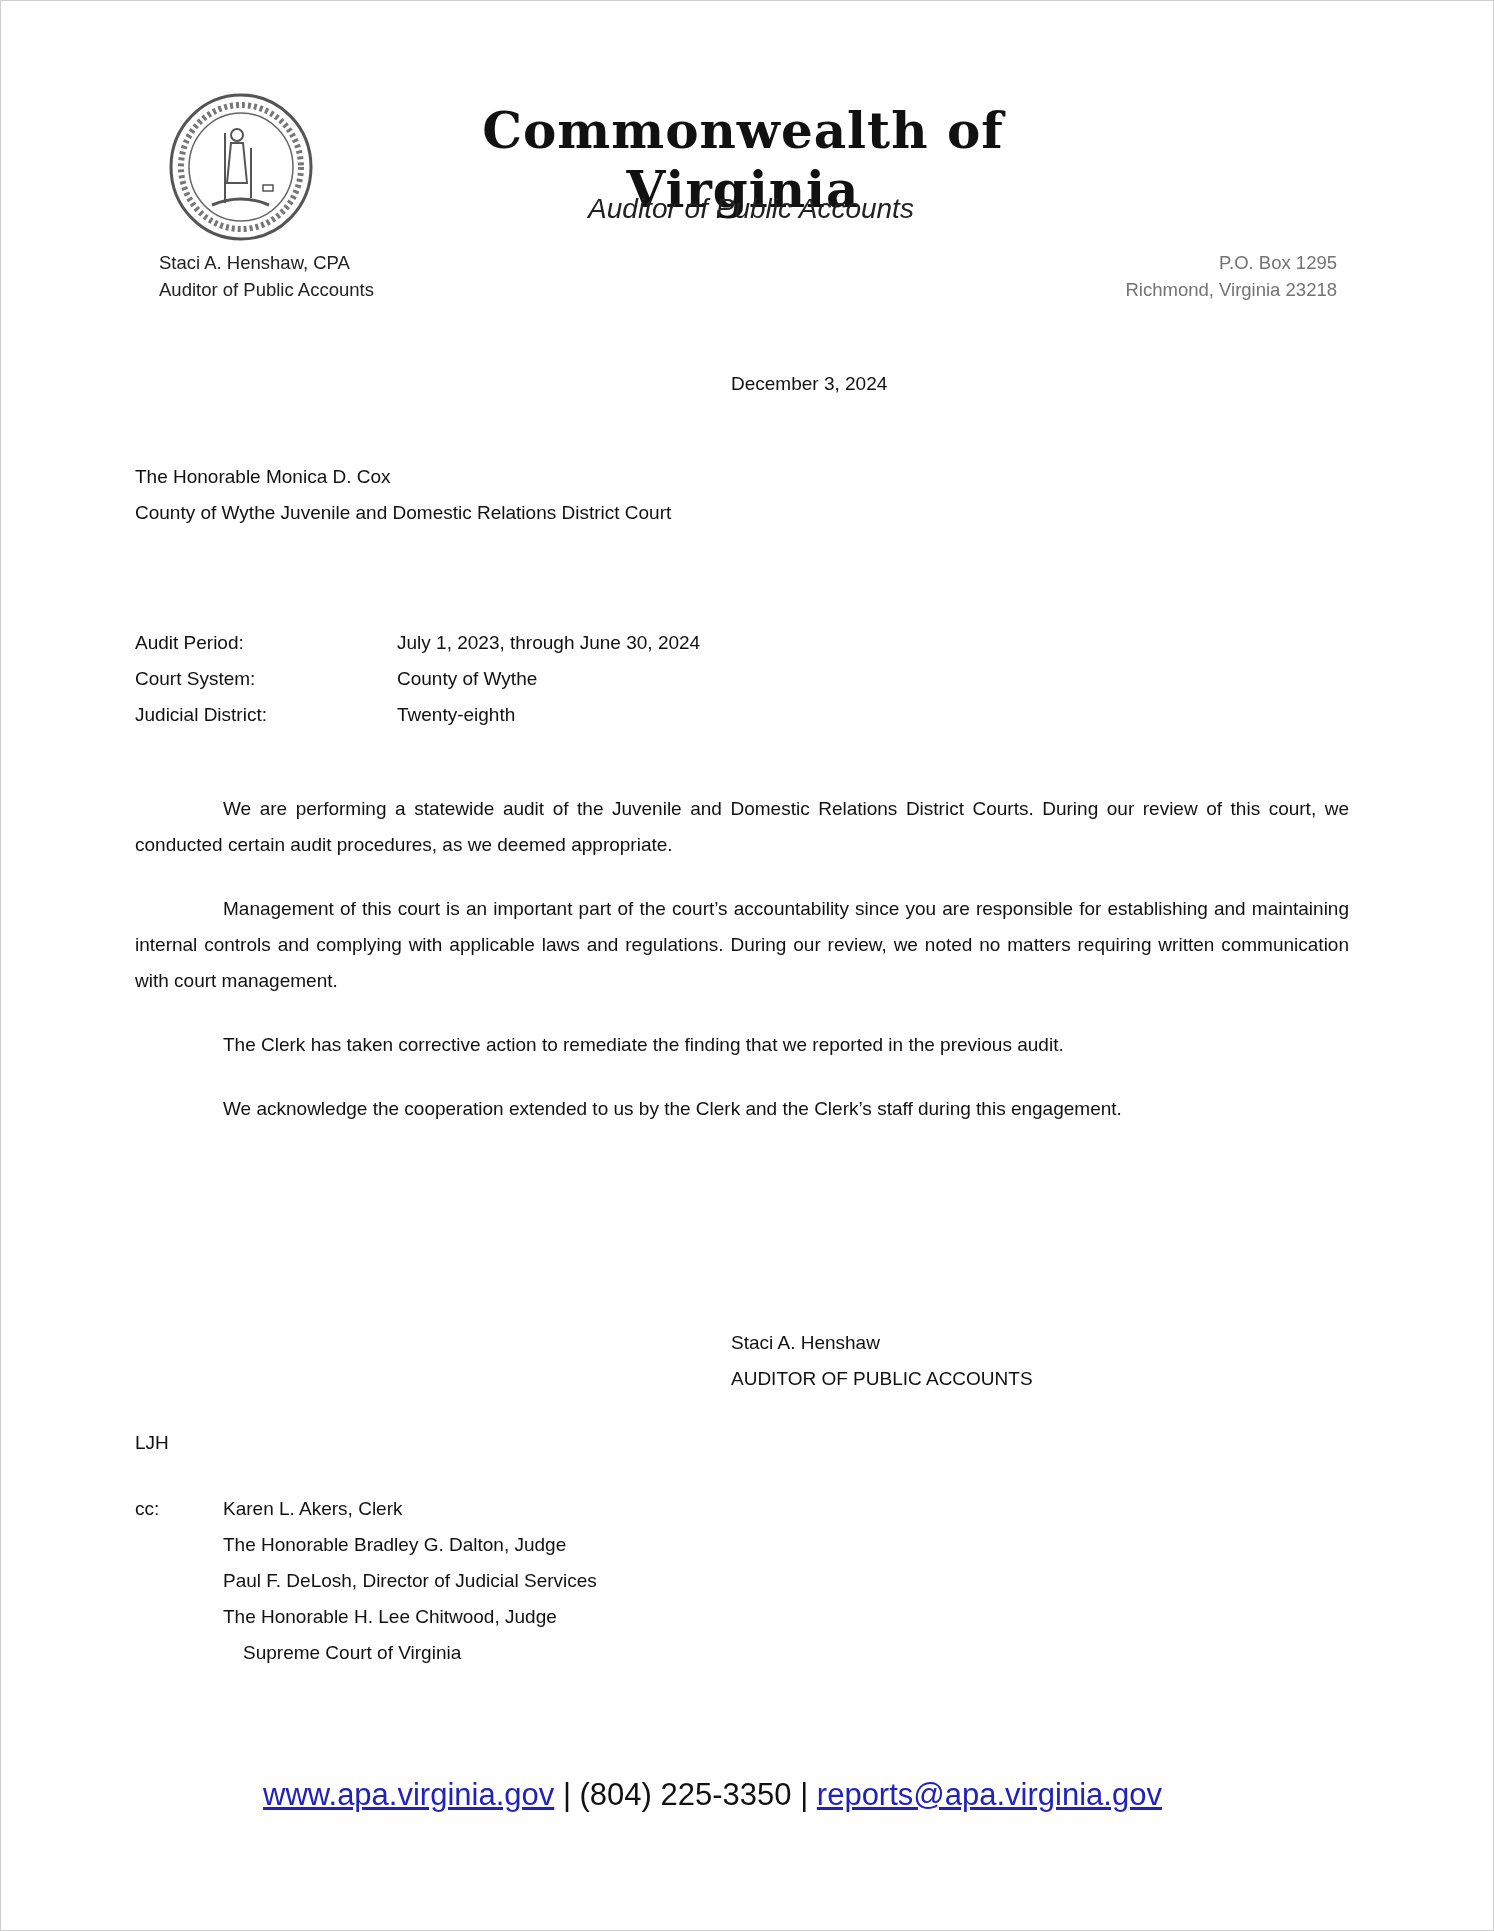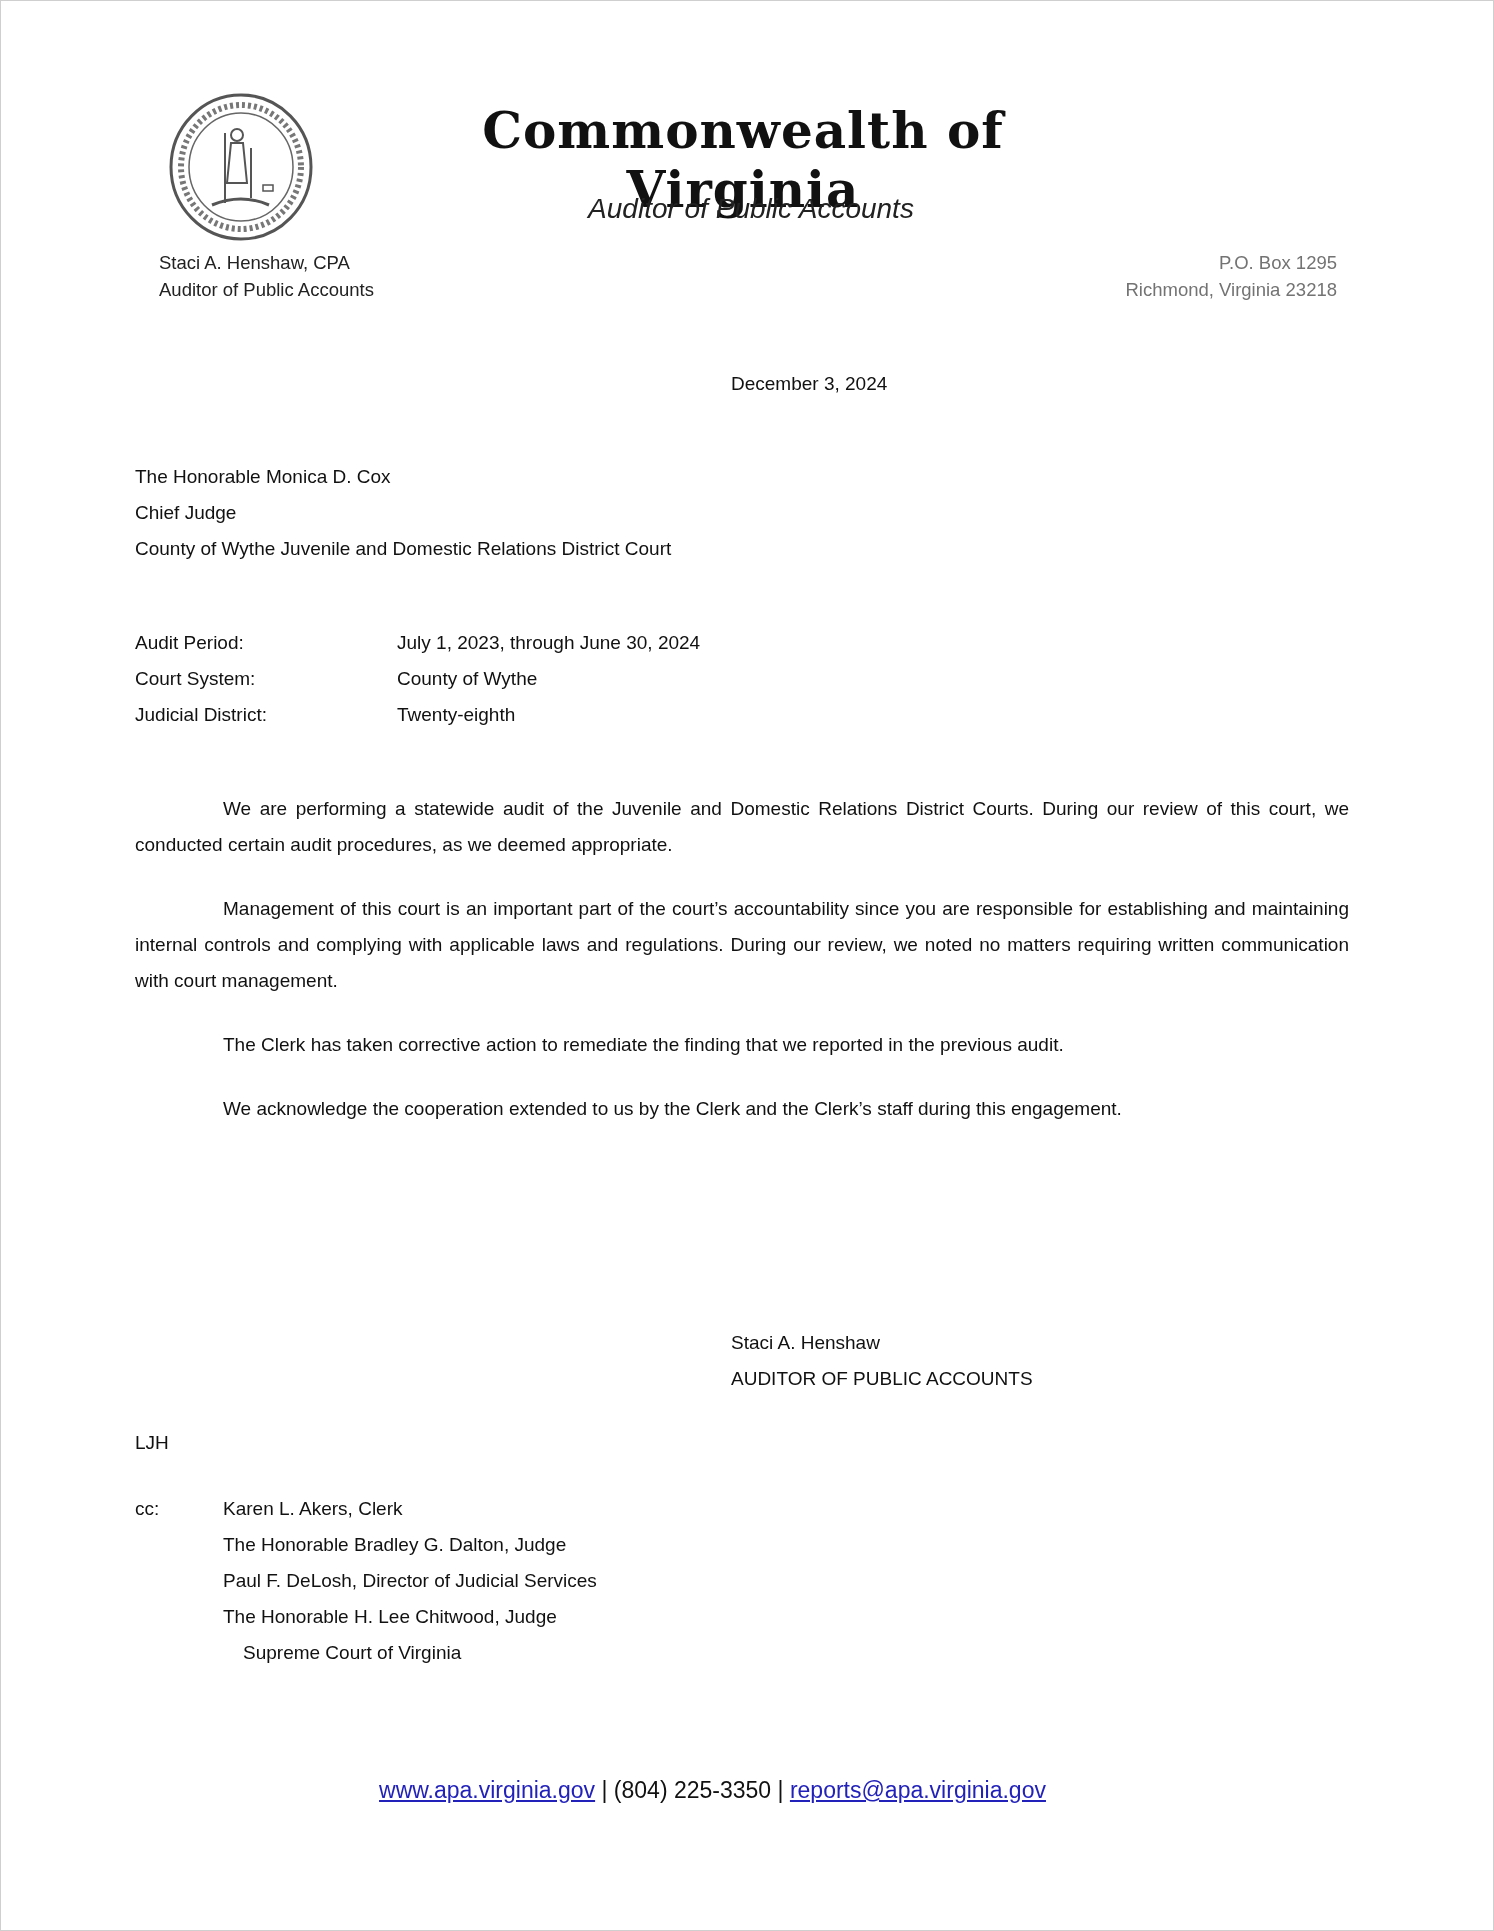--- a/index.html
+++ b/index.html
@@ -16,21 +16,21 @@
   .audit { position:absolute; left:134px; top:624px; }
   .audit .row { display:flex; }
   .audit .lbl { width:262px; }
   .paras { position:absolute; left:134px; top:790px; width:1226px; }
   .paras p { margin:0 12px 28px 0; text-align:justify; text-indent:88px; }
   .sig { position:absolute; left:730px; top:1324px; }
   .initials { position:absolute; left:134px; top:1424px; }
   .cc { position:absolute; left:134px; top:1490px; display:flex; }
   .cc .cc-lbl { width:88px; }
   .cc .indent { padding-left:20px; }
-  .footer { position:absolute; left:0; top:1776px; width:1423px; text-align:center; font-size:23px; }
+  .footer { position:absolute; left:0; top:1776px; width:1423px; text-align:center; font-size:31px; }
   .footer a { color:#2222bb; text-decoration:underline; }
 </style>
 </head>
 <body>
 
 <div class="page">
 
   <div class="seal">
     <svg width="148" height="148" viewBox="0 0 148 148">
       <ellipse cx="74" cy="74" rx="70" ry="72" fill="none" stroke="#555" stroke-width="3"></ellipse>
@@ -54,21 +54,20 @@
   </div>
   <div class="hdr-right">
     <div>P.O. Box 1295</div>
     <div>Richmond, Virginia 23218</div>
   </div>
 
   <div class="date body-text">December 3, 2024</div>
 
   <div class="addr body-text">
     <div>The Honorable Monica D. Cox</div>
-    <div>Chief Judge</div>
     <div>County of Wythe Juvenile and Domestic Relations District Court</div>
   </div>
 
   <div class="audit body-text">
     <div class="row">
       <span class="lbl">Audit Period:</span>
       <span>July 1, 2023, through June 30, 2024</span>
     </div>
     <div class="row">
       <span class="lbl">Court System:</span>

